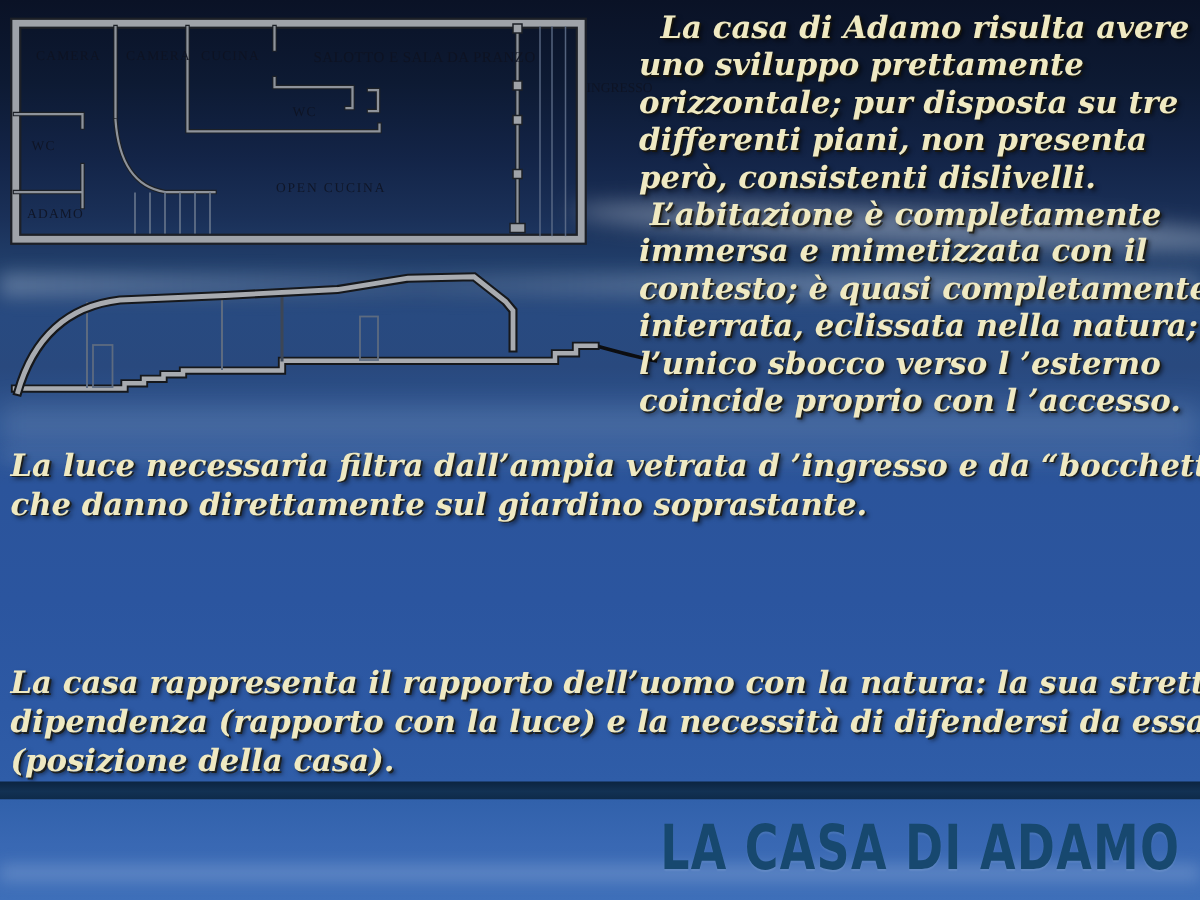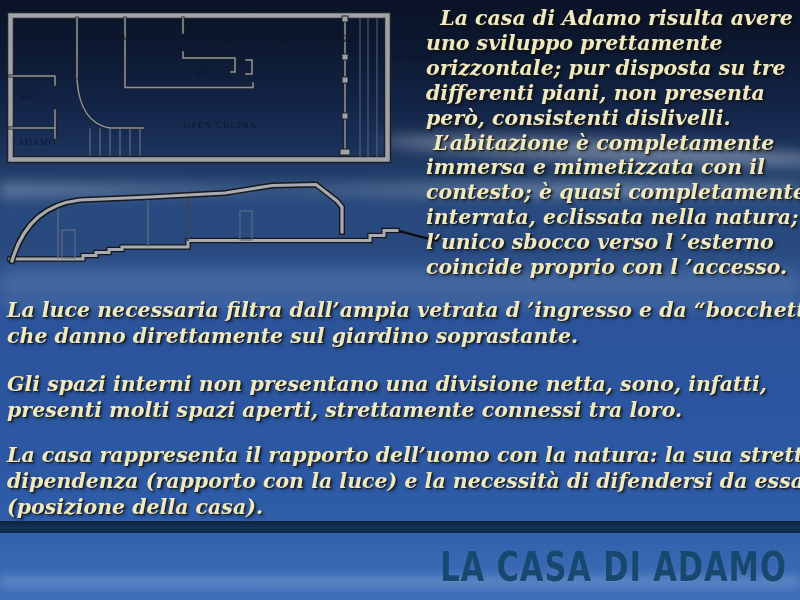--- a/index.html
+++ b/index.html
@@ -150,24 +150,20 @@
     <div class="script-line">interrata, eclissata nella natura;</div>
     <div class="script-line">l’unico sbocco verso l ’esterno</div>
     <div class="script-line">coincide proprio con l ’accesso.</div>
   </div>
 
   <div class="script-block light-block">
     <div class="script-line">La luce necessaria filtra dall’ampia vetrata d ’ingresso e da “bocchette”</div>
     <div class="script-line">che danno direttamente sul giardino soprastante.</div>
   </div>
 
-  <div class="script-block spaces-block">
-    <div class="script-line">Gli spazi interni non presentano una divisione netta, sono, infatti,</div>
-    <div class="script-line">presenti molti spazi aperti, strettamente connessi tra loro.</div>
-  </div>
 
   <div class="script-block nature-block">
     <div class="script-line">La casa rappresenta il rapporto dell’uomo con la natura: la sua stretta</div>
     <div class="script-line">dipendenza (rapporto con la luce) e la necessità di difendersi da essa</div>
     <div class="script-line">(posizione della casa).</div>
   </div>
 
   <div class="divider-band"></div>
 
   <div class="footer-strip">

